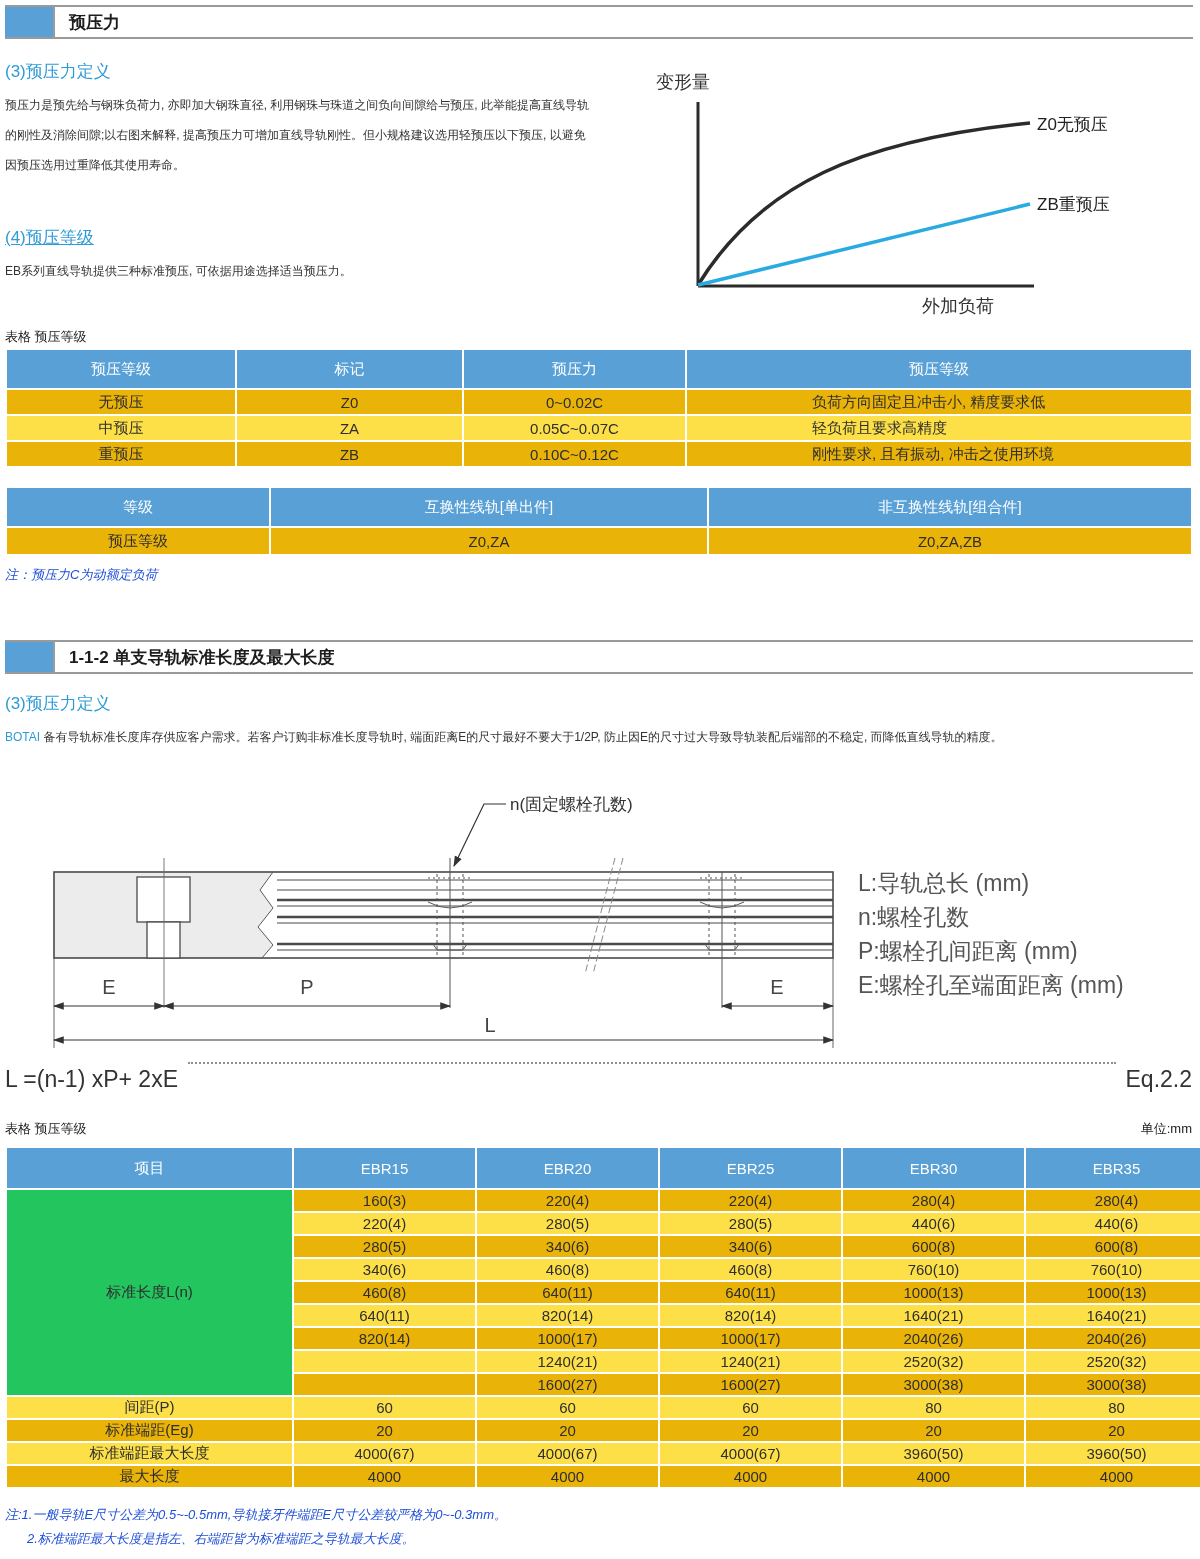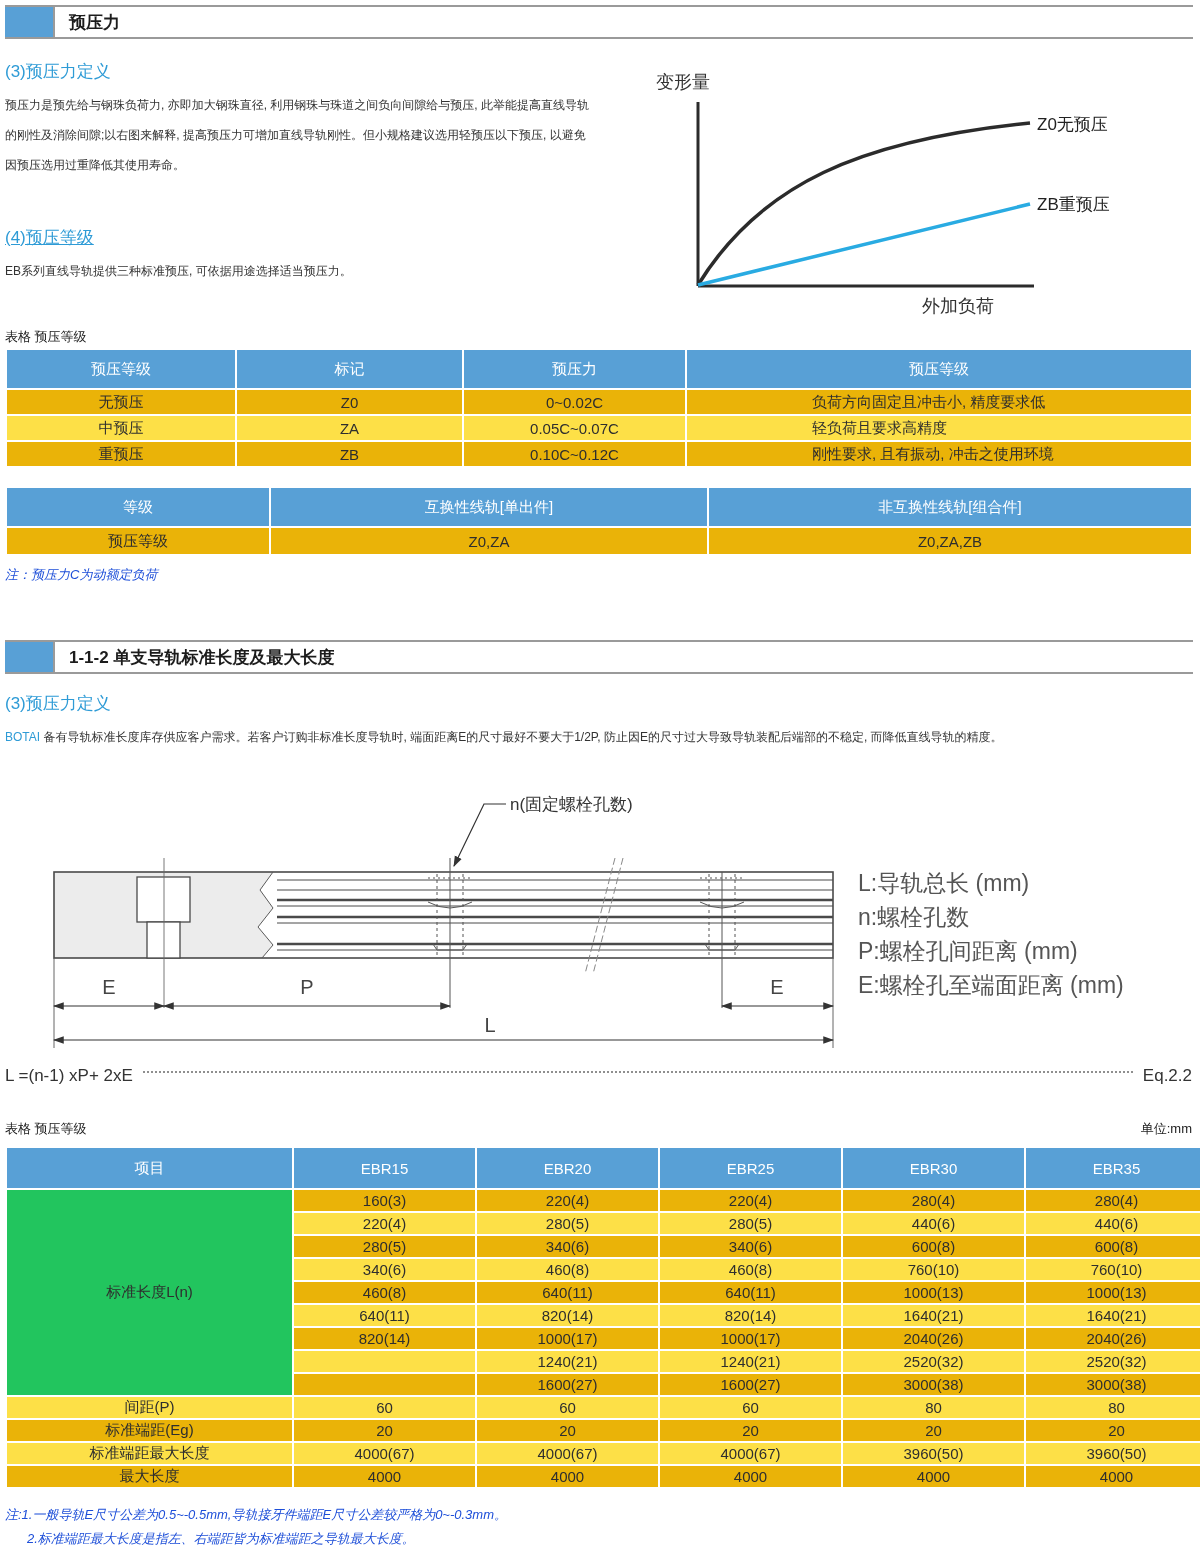--- a/index.html
+++ b/index.html
@@ -32,22 +32,22 @@
   #table2{position:absolute;left:5px;top:486px;width:1188px;}
   #table2 th{height:38px;}
   #table2 td{height:26px;}
   #table3{position:absolute;left:5px;top:1146px;width:1190px;}
   #table3 th{height:40px;}
   #table3 td{height:21px;}
   #table3 td.item-cell{background:#22c55e;}
   .note{position:absolute;font-size:13px;color:#1d4ed8;font-style:italic;}
 
   
-  .equation{position:absolute;left:5px;right:8px;top:1066px;display:flex;align-items:center;
-            font-size:17px;color:#333;}
+  .equation{position:absolute;left:5px;right:8px;top:1066px;display:flex;align-items:flex-start;
+            font-size:23px;color:#333;}
   .eq-dots{flex:1;border-bottom:2px dotted #8f8f8f;margin:0 10px;transform:translateY(-4px);}
 
   
   .diag-legend{position:absolute;left:858px;top:866px;font-size:23px;color:#555;line-height:34px;}
 
   svg text{font-family:"Liberation Sans","DejaVu Sans",sans-serif;}
 </style>
 </head>
 <body>
 

